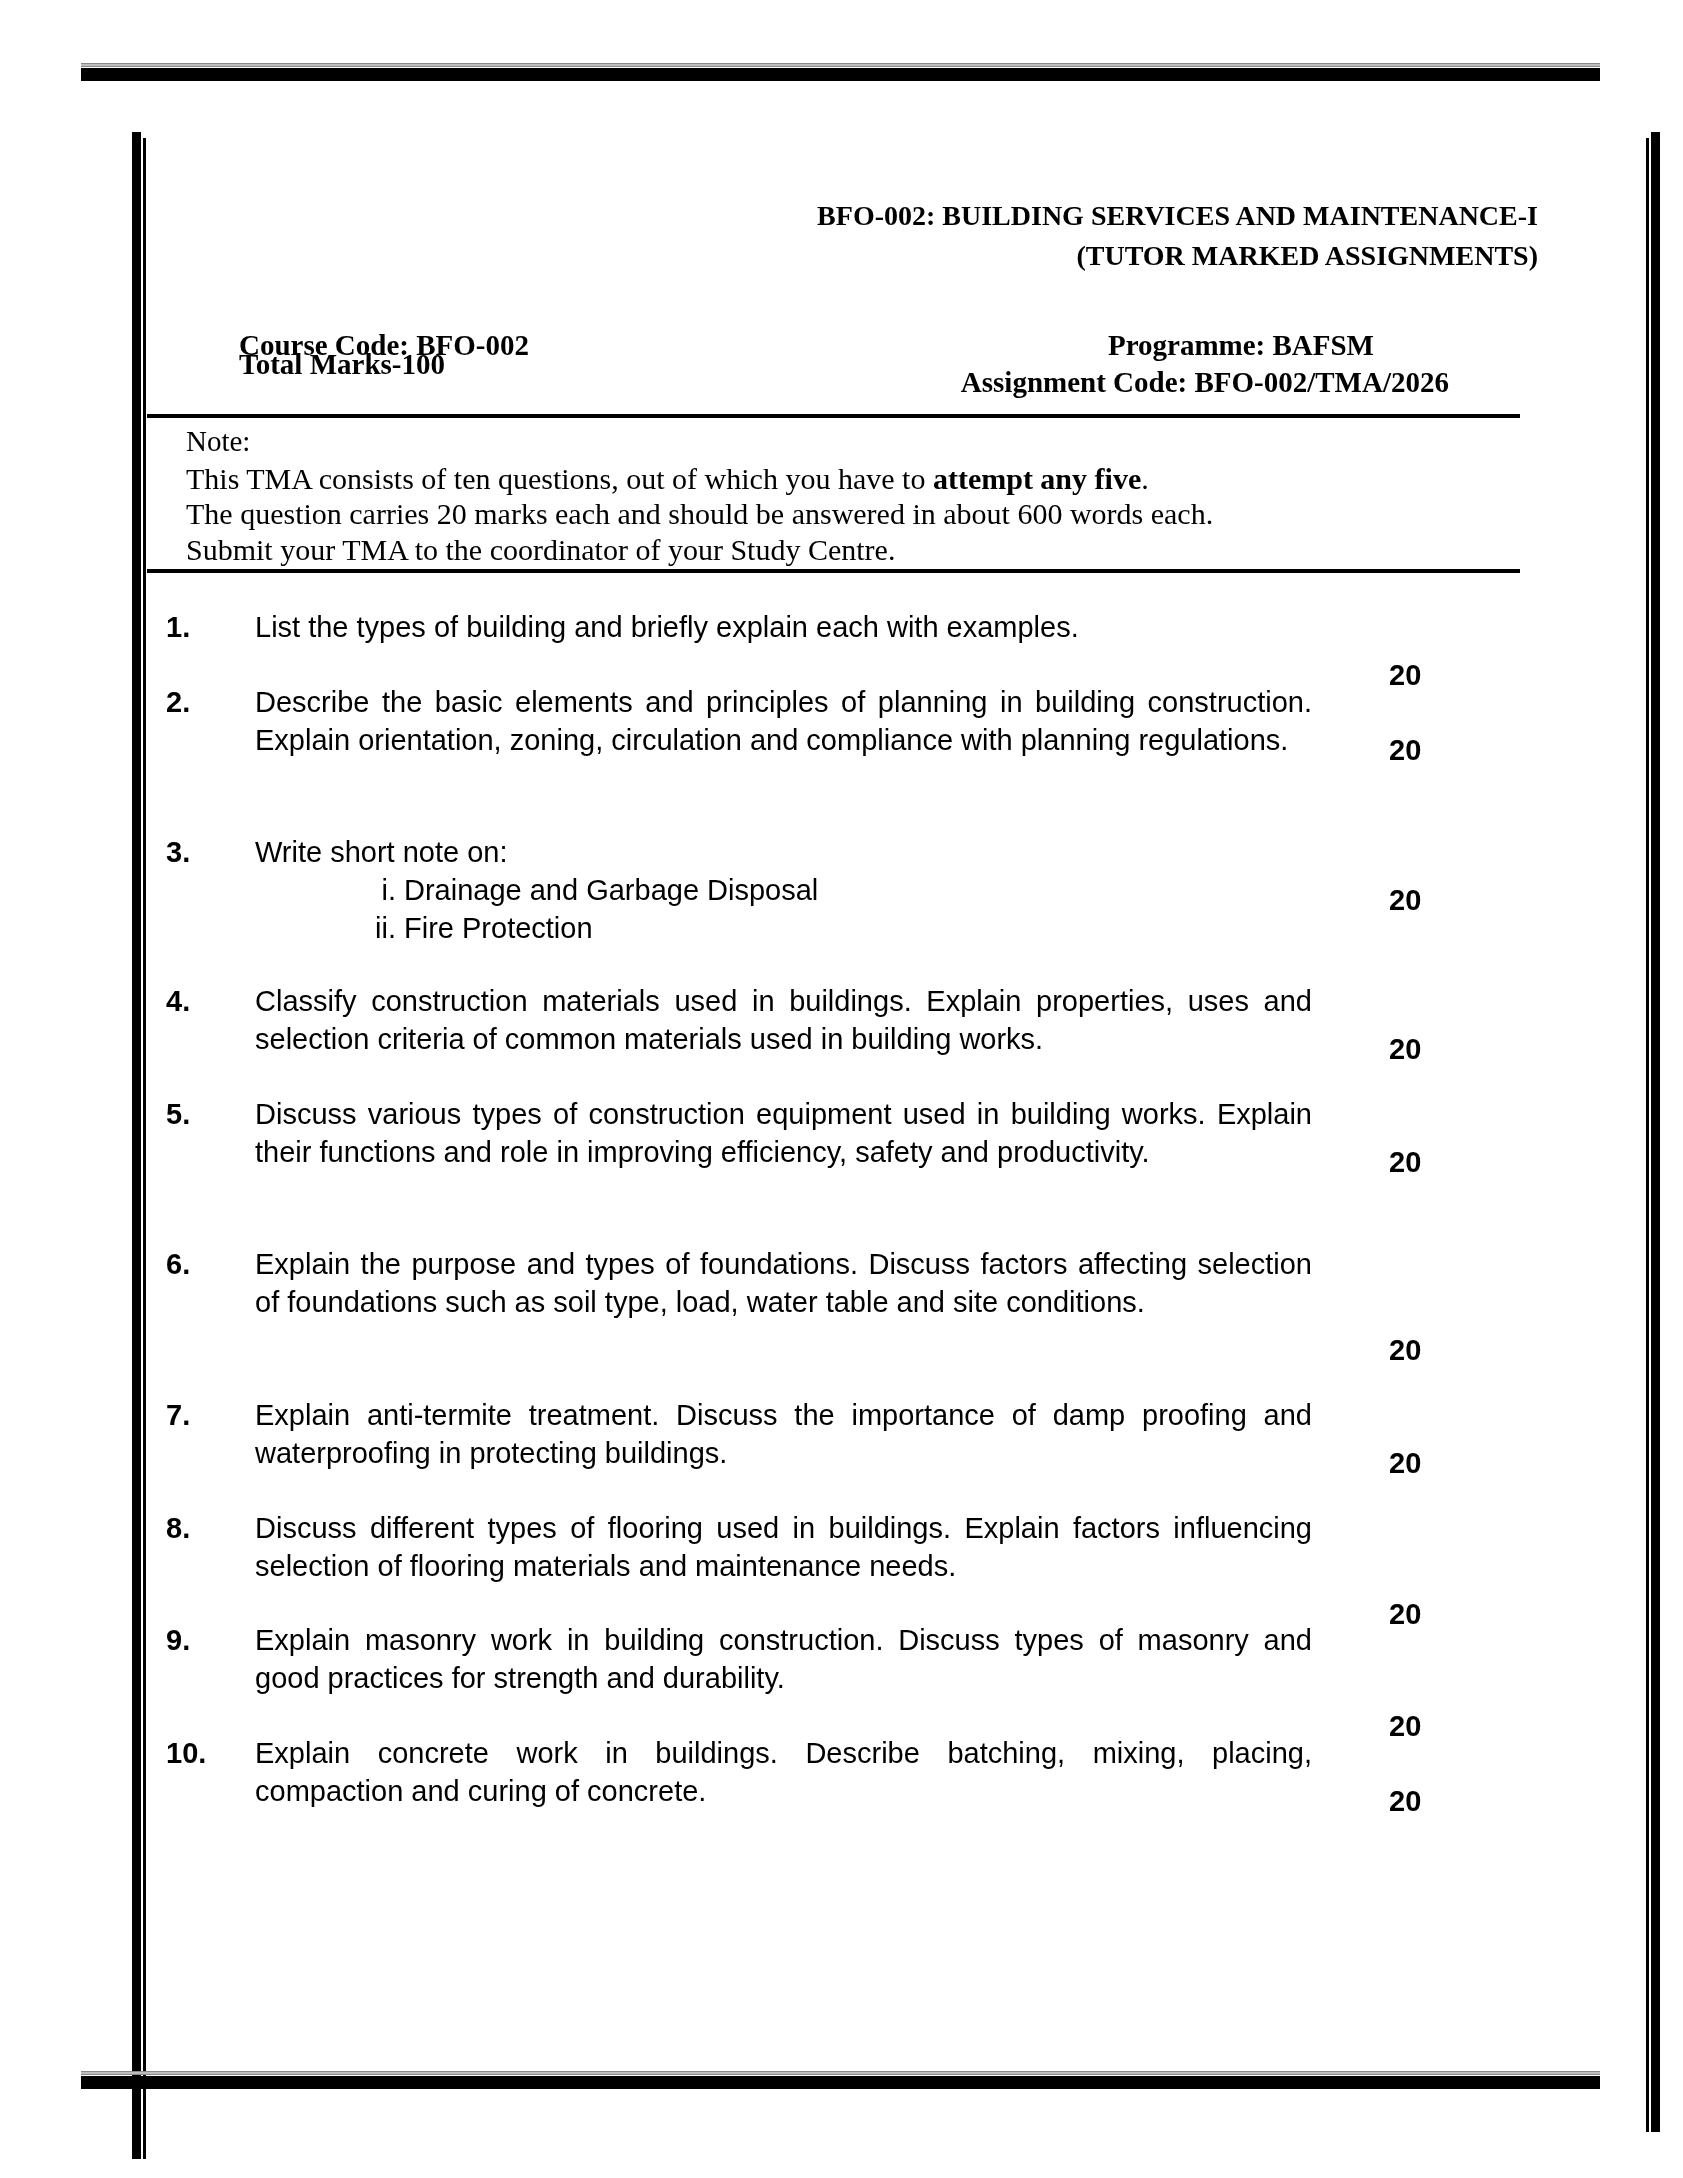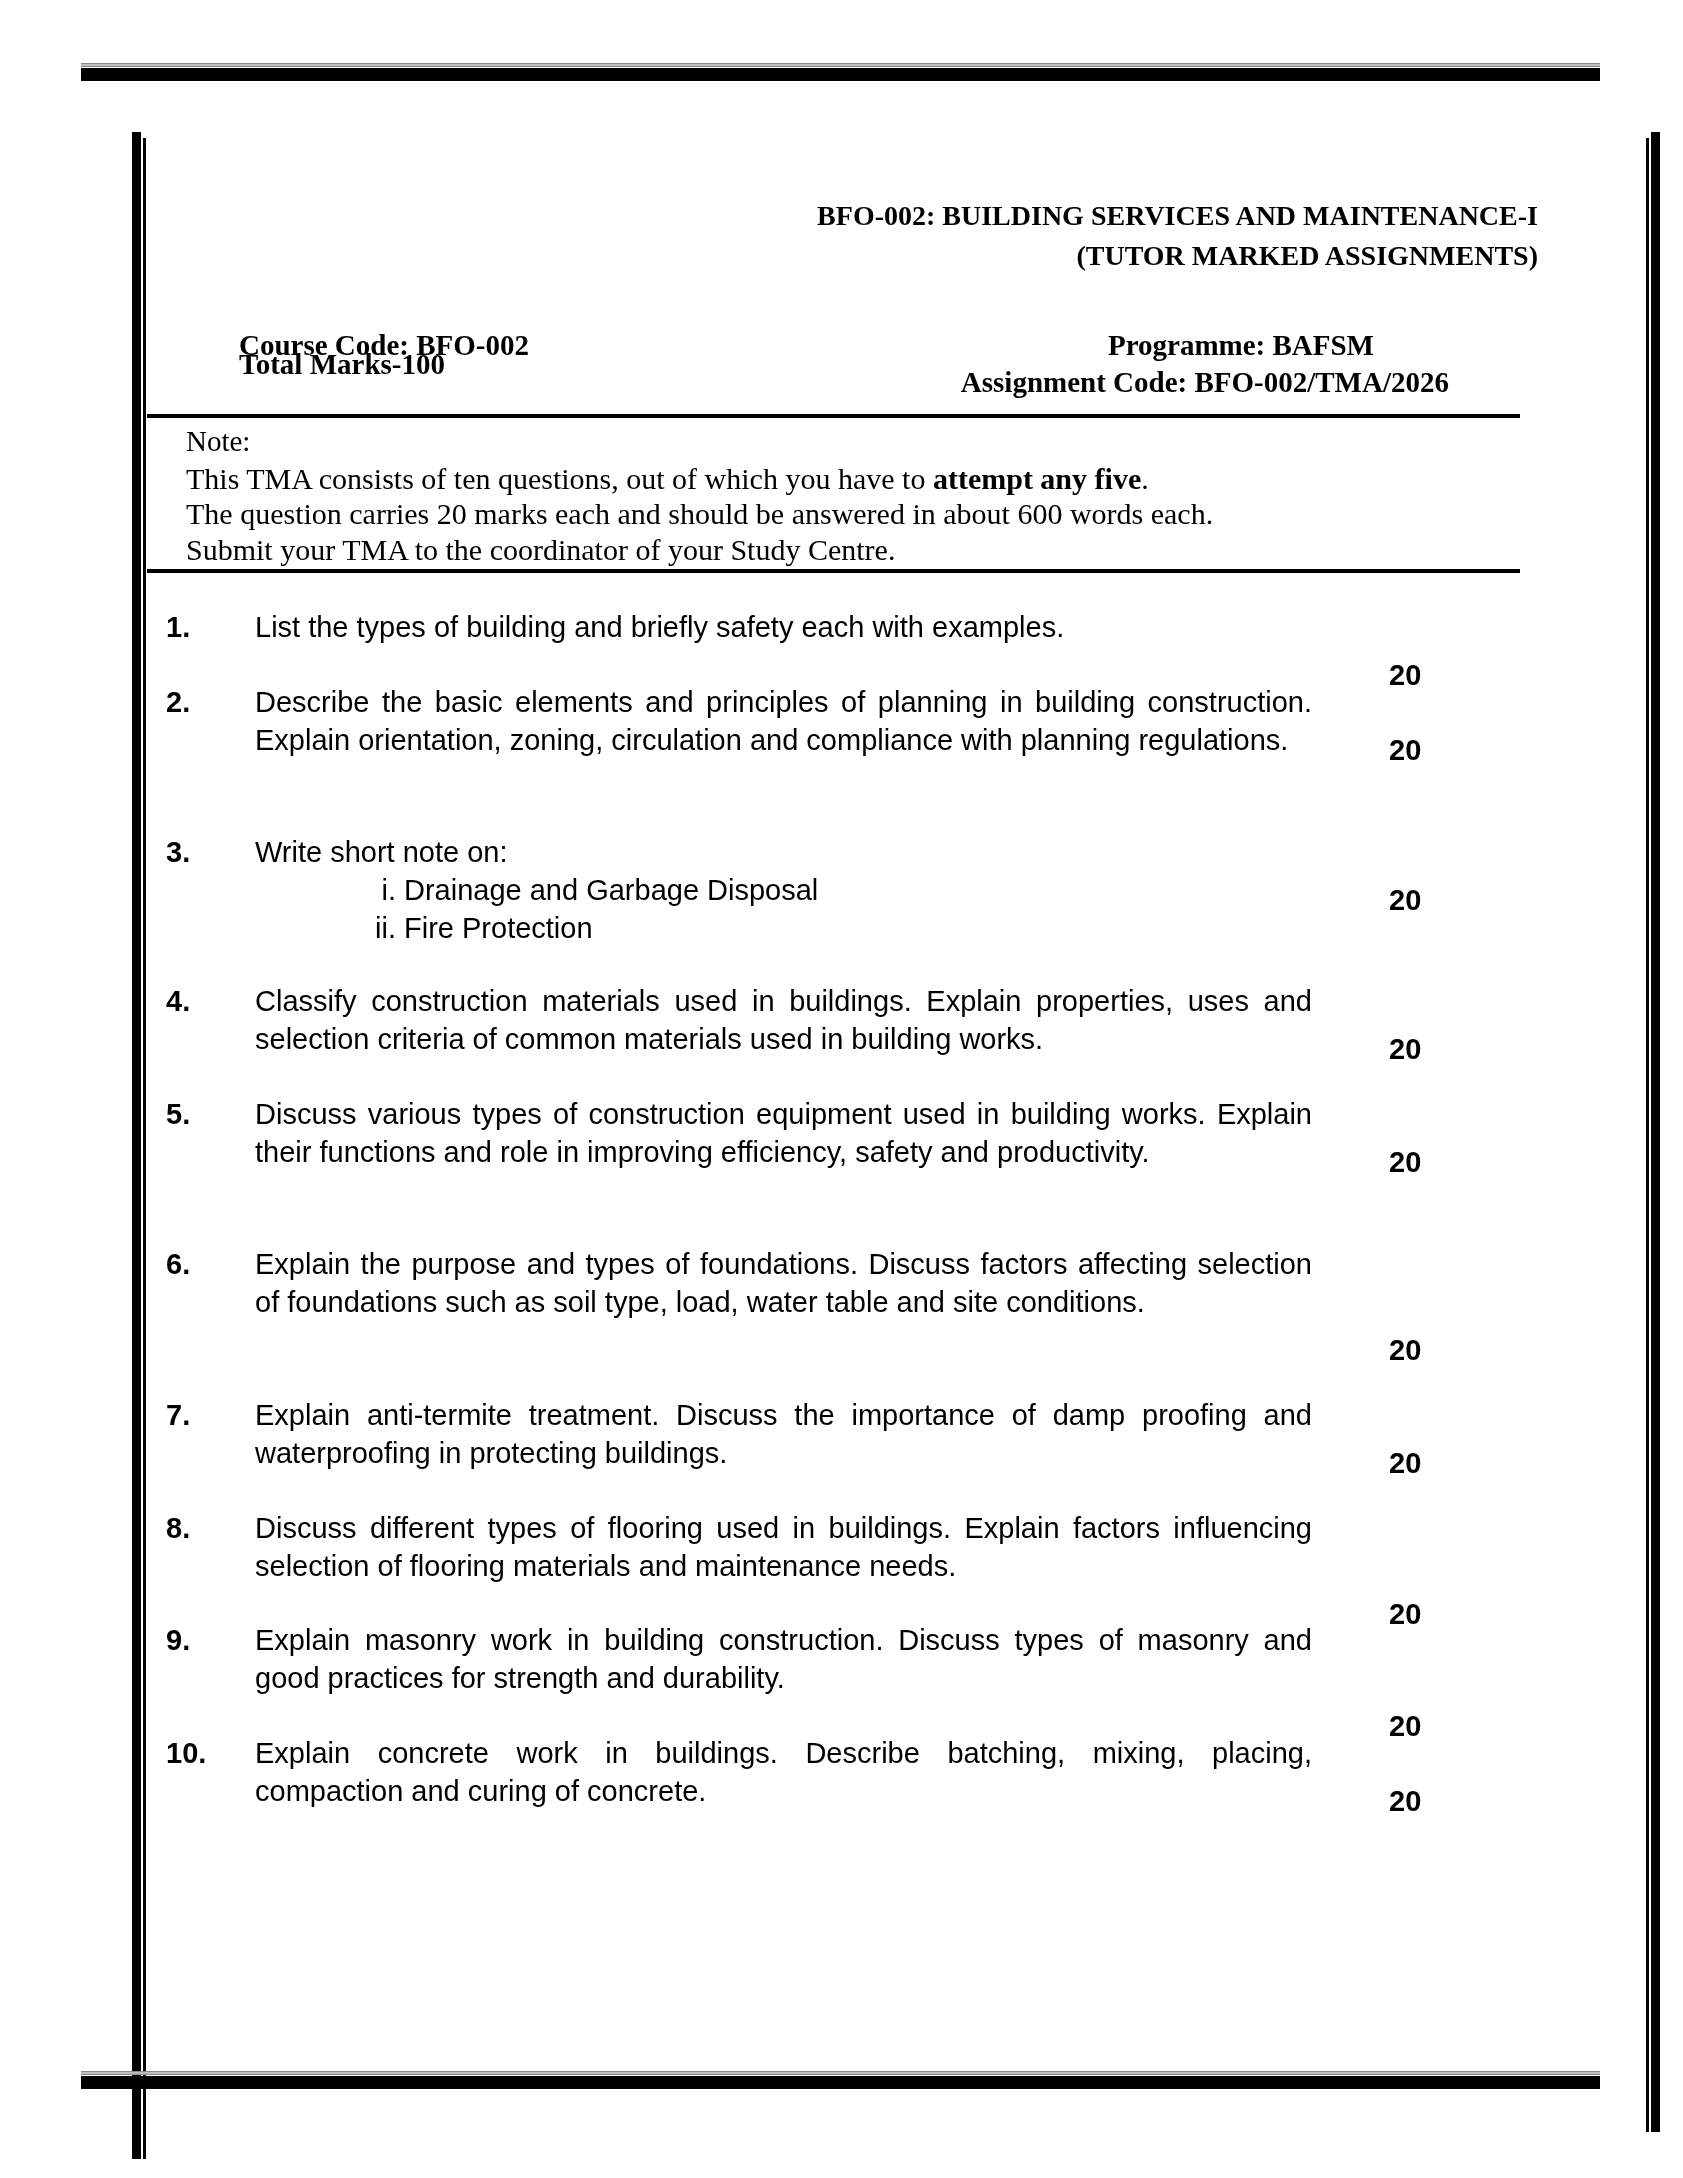--- a/index.html
+++ b/index.html
@@ -78,21 +78,21 @@
 
 <div id="note-heading">Note:</div>
 <div id="note-line-0" class="note-line"><span>This TMA consists of ten questions, out of which you have to </span><b>attempt any five</b><span>.</span></div>
 <div id="note-line-1" class="note-line">The question carries 20 marks each and should be answered in about 600 words each.</div>
 <div id="note-line-2" class="note-line">Submit your TMA to the coordinator of your Study Centre.</div>
 
 <div id="rule-2" class="rule"></div>
 
 <div class="q" style="top:608px">
   <span class="num">1.</span>
-  <span class="text">List the types of building and briefly safety each with examples.</span>
+  <span class="text">List the types of building and briefly explain each with examples.</span>
   <span class="marks" style="top:0">20</span>
 </div>
 
 <div class="q" style="top:683px">
   <span class="num">2.</span>
   <span class="text">Describe the basic elements and principles of planning in building construction. Explain orientation, zoning, circulation and compliance with planning regulations.</span>
   <span class="marks" style="top:0">20</span>
 </div>
 
 <div class="q" style="top:833px">

